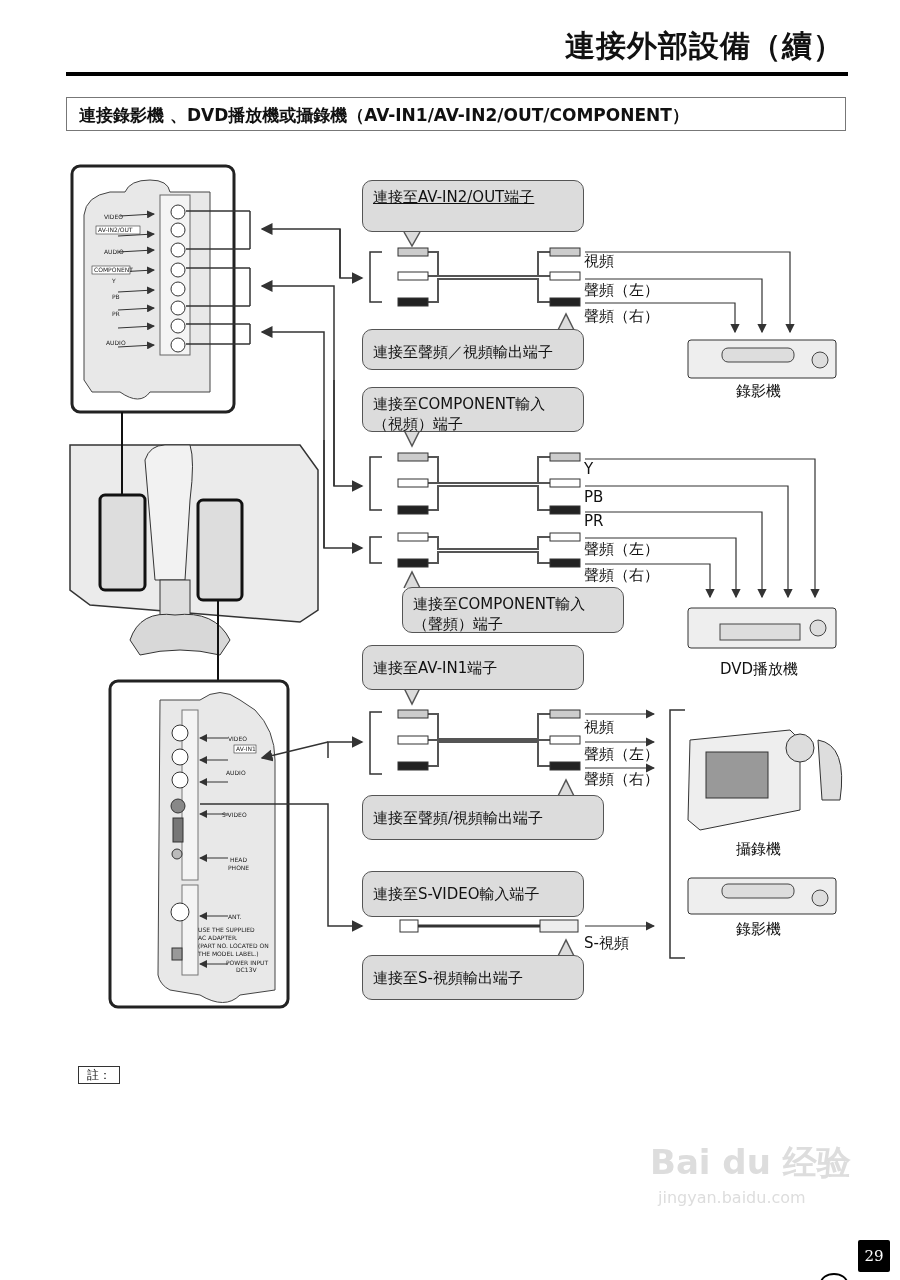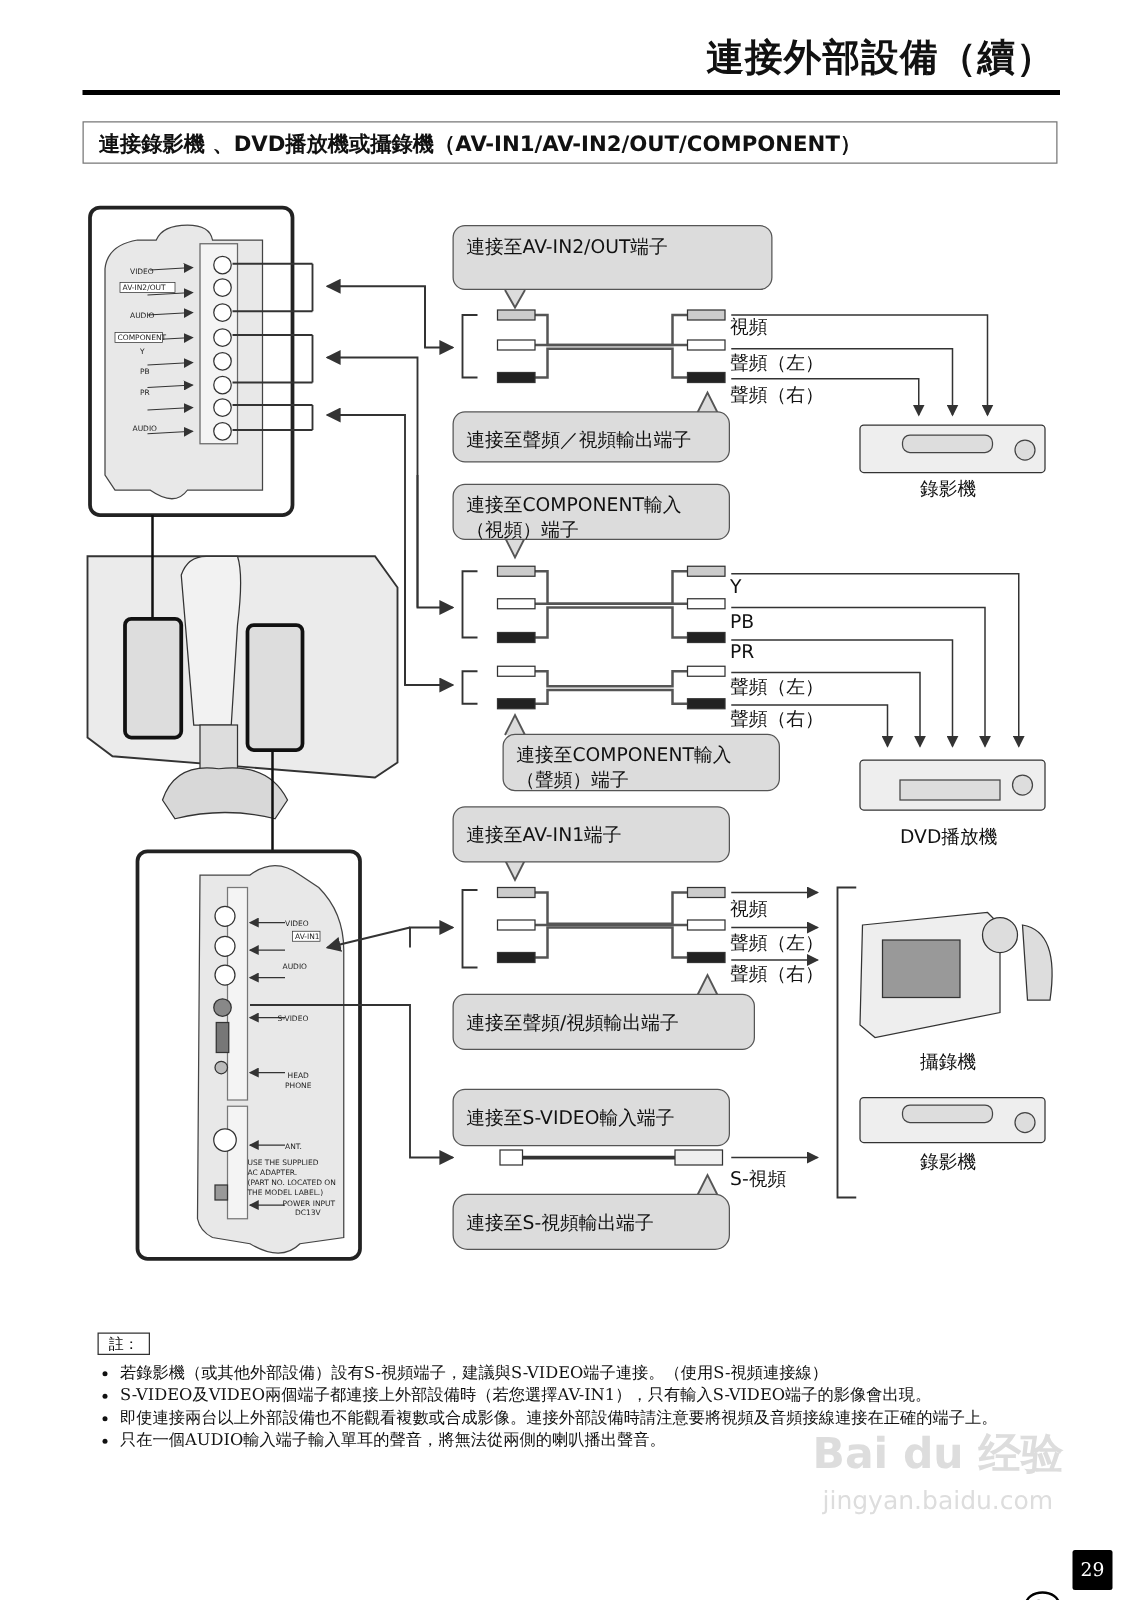--- a/index.html
+++ b/index.html
@@ -13,21 +13,21 @@
     .callout { background: #dcdcdc; border: 1.5px solid #555; border-radius: 10px; box-sizing: border-box;
                font-size: 15px; padding: 6px 10px; line-height: 20px; }
     .label { font-size: 15px; }
     .device-label { font-size: 15px; }
     svg { position: absolute; left: 0; top: 0; }
     .notes { left: 78px; top: 1066px; width: 780px; font-family: "DejaVu Serif", "Liberation Serif", serif; font-size: 13px; }
     .note-tag { display: inline-block; border: 1px solid #333; padding: 0 8px; font-size: 12px; height: 16px; line-height: 16px; }
     .note-list { margin: 6px 0 0 0; padding-left: 18px; }
     .note-list li { line-height: 17px; margin-bottom: 1px; }
     .watermark { left: 650px; top: 1140px; color: #ddd; font-size: 34px; font-weight: bold; }
-    .watermark-sub { left: 658px; top: 1188px; color: #ddd; font-size: 20px; }
+    .watermark-sub { left: 658px; top: 1188px; color: #ddd; font-size: 16px; }
     .ct-badge { left: 820px; top: 1273px; width: 28px; height: 20px; border: 2px solid #000; border-radius: 50%;
                 font-size: 11px; font-weight: bold; text-align: center; line-height: 20px; box-sizing: border-box; }
     .page-num { left: 858px; top: 1240px; width: 32px; height: 32px; background: #000; color: #fff;
                 font-family: "DejaVu Serif", serif; font-weight: normal; font-size: 15px; text-align: center; line-height: 32px; border-radius: 2px; }
     .panel-text { font-size: 6px; fill: #222; font-family: "DejaVu Sans", sans-serif; }
   </style>
 </head>
 <body>
 
 <div class="abs page-title">連接外部設備（續）</div>
@@ -248,28 +248,28 @@
     <path d="M558,330 L566,314 L574,330"></path>
     <path d="M404,430 L412,446 L420,430"></path>
     <path d="M404,588 L412,572 L420,588"></path>
     <path d="M404,688 L412,704 L420,688"></path>
     <path d="M558,796 L566,780 L574,796"></path>
     <path d="M404,896 L412,912 L420,896"></path>
     <path d="M558,956 L566,940 L574,956"></path>
   </g>
 </svg>
 
-<div class="abs callout" style="left:362px;top:180px;width:256px;height:52px;">連接至AV-IN2/OUT端子</div>
+<div class="abs callout" style="left:362px;top:180px;width:222px;height:52px;text-decoration:underline;">連接至AV-IN2/OUT端子</div>
 <div class="abs callout" style="left:362px;top:329px;width:222px;height:41px;padding-top:12px;">連接至聲頻／視頻輸出端子</div>
 <div class="abs callout" style="left:362px;top:387px;width:222px;height:45px;">連接至COMPONENT輸入（視頻）端子</div>
 <div class="abs callout" style="left:362px;top:587px;width:222px;height:46px;margin-left:40px;">連接至COMPONENT輸入（聲頻）端子</div>
 <div class="abs callout" style="left:362px;top:645px;width:222px;height:45px;padding-top:12px;">連接至AV-IN1端子</div>
 <div class="abs callout" style="left:362px;top:795px;width:242px;height:45px;padding-top:12px;">連接至聲頻/視頻輸出端子</div>
 <div class="abs callout" style="left:362px;top:851px;width:222px;height:46px;padding-top:12px;margin-top:20px;">連接至S-VIDEO輸入端子</div>
-<div class="abs callout" style="left:362px;top:955px;width:222px;height:45px;padding-top:12px;border-radius:12px;">連接至S-視頻輸出端子</div>
+<div class="abs callout" style="left:362px;top:955px;width:222px;height:45px;padding-top:12px;">連接至S-視頻輸出端子</div>
 
 <div class="abs label" style="left:584px;top:252px;">視頻</div>
 <div class="abs label" style="left:584px;top:281px;">聲頻（左）</div>
 <div class="abs label" style="left:584px;top:307px;">聲頻（右）</div>
 
 <div class="abs label" style="left:584px;top:460px;">Y</div>
 <div class="abs label" style="left:584px;top:488px;">PB</div>
 <div class="abs label" style="left:584px;top:512px;">PR</div>
 <div class="abs label" style="left:584px;top:540px;">聲頻（左）</div>
 <div class="abs label" style="left:584px;top:566px;">聲頻（右）</div>
@@ -279,25 +279,19 @@
 <div class="abs label" style="left:584px;top:770px;">聲頻（右）</div>
 <div class="abs label" style="left:584px;top:934px;">S-視頻</div>
 
 <div class="abs device-label" style="left:736px;top:382px;">錄影機</div>
 <div class="abs device-label" style="left:720px;top:660px;">DVD播放機</div>
 <div class="abs device-label" style="left:736px;top:840px;">攝錄機</div>
 <div class="abs device-label" style="left:736px;top:920px;">錄影機</div>
 
 <div class="abs notes">
   <span class="note-tag">註：</span>
-  <ul class="note-list">
-    <li>若錄影機（或其他外部設備）設有S-視頻端子，建議與S-VIDEO端子連接。（使用S-視頻連接線）</li>
-    <li>S-VIDEO及VIDEO兩個端子都連接上外部設備時（若您選擇AV-IN1），只有輸入S-VIDEO端子的影像會出現。</li>
-    <li>即使連接兩台以上外部設備也不能觀看複數或合成影像。連接外部設備時請注意要將視頻及音頻接線連接在正確的端子上。</li>
-    <li>只在一個AUDIO輸入端子輸入單耳的聲音，將無法從兩側的喇叭播出聲音。</li>
-  </ul>
 </div>
 
 <div class="abs watermark">Bai du 经验</div>
 <div class="abs watermark-sub">jingyan.baidu.com</div>
 
 <div class="abs ct-badge">CT</div>
 <div class="abs page-num">29</div>
 
 </body></html>

